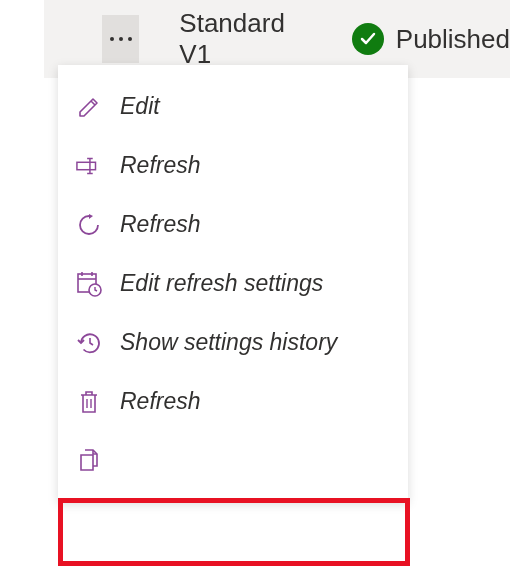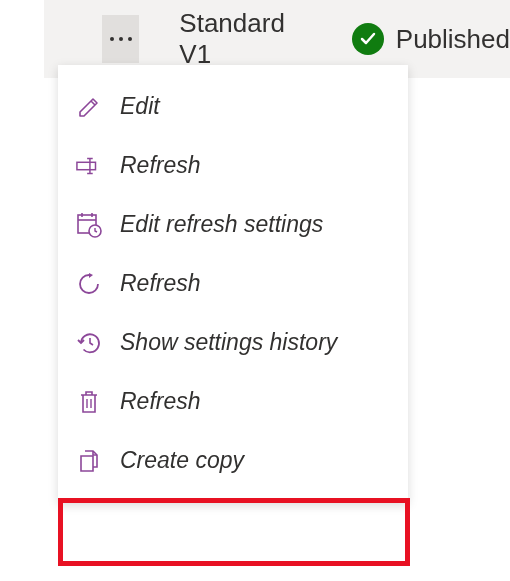--- a/index.html
+++ b/index.html
@@ -139,44 +139,44 @@
         <rect x="1" y="6" width="20" height="8" stroke="#8c4799" stroke-width="1.6" fill="none"></rect>
         <line x1="15" y1="2" x2="15" y2="18" stroke="#8c4799" stroke-width="1.6"></line>
         <path d="M12 2 L18 2 M12 18 L18 18" stroke="#8c4799" stroke-width="1.6"></path>
       </svg>
     </div>
     <span>Refresh</span>
   </div>
 
   <div class="menu-item">
     <div class="menu-icon">
+      <svg width="24" height="24" viewBox="0 0 24 24">
+        <path d="M12 3 A9 9 0 1 0 21 12" stroke="#8c4799" stroke-width="1.8" fill="none"></path>
+        <path d="M12 1 L12 6 L16 3 Z" fill="#8c4799"></path>
+      </svg>
+    </div>
+    <span>Refresh</span>
+  </div>
+
+  <div class="menu-item">
+    <div class="menu-icon">
       <svg width="26" height="26" viewBox="0 0 26 26">
         <rect x="2" y="3" width="18" height="18" stroke="#8c4799" stroke-width="1.6" fill="none"></rect>
         <line x1="2" y1="8" x2="20" y2="8" stroke="#8c4799" stroke-width="1.6"></line>
         <line x1="6" y1="1" x2="6" y2="5" stroke="#8c4799" stroke-width="1.6"></line>
         <line x1="16" y1="1" x2="16" y2="5" stroke="#8c4799" stroke-width="1.6"></line>
         <circle cx="19" cy="19" r="6" stroke="#8c4799" stroke-width="1.6" fill="#ffffff"></circle>
         <path d="M19 16 L19 19 L21 20" stroke="#8c4799" stroke-width="1.4" fill="none"></path>
       </svg>
     </div>
     <span>Edit refresh settings</span>
   </div>
 
   <div class="menu-item">
     <div class="menu-icon">
-      <svg width="24" height="24" viewBox="0 0 24 24">
-        <path d="M12 3 A9 9 0 1 0 21 12" stroke="#8c4799" stroke-width="1.8" fill="none"></path>
-        <path d="M12 1 L12 6 L16 3 Z" fill="#8c4799"></path>
-      </svg>
-    </div>
-    <span>Refresh</span>
-  </div>
-
-  <div class="menu-item">
-    <div class="menu-icon">
       <svg width="26" height="24" viewBox="0 0 26 24">
         <path d="M5 12 A9 9 0 1 1 7.5 18.5" stroke="#8c4799" stroke-width="1.8" fill="none"></path>
         <path d="M2 9 L5 12 L8 9" stroke="#8c4799" stroke-width="1.8" fill="none"></path>
         <path d="M14 7 L14 12 L17 14" stroke="#8c4799" stroke-width="1.6" fill="none"></path>
       </svg>
     </div>
     <span>Show settings history</span>
   </div>
 
   <div class="menu-item">
@@ -191,18 +191,17 @@
   </div>
 
   <div class="menu-item">
     <div class="menu-icon">
       <svg width="24" height="24" viewBox="0 0 24 24">
         <path d="M4 7 L4 22 L16 22 L16 7 Z" stroke="#8c4799" stroke-width="1.6" fill="#ffffff"></path>
         <path d="M8 2 L16 2 L20 6 L20 18 L16 18" stroke="#8c4799" stroke-width="1.6" fill="none"></path>
         <path d="M16 2 L16 6 L20 6" stroke="#8c4799" stroke-width="1.6" fill="none"></path>
       </svg>
     </div>
-    <span>Create copy</span>
   </div>
 
 </div>
 
 <div class="highlight-box" style="left:58px; top:498px; width:352px; height:68px;"></div>
 
 </body></html>

